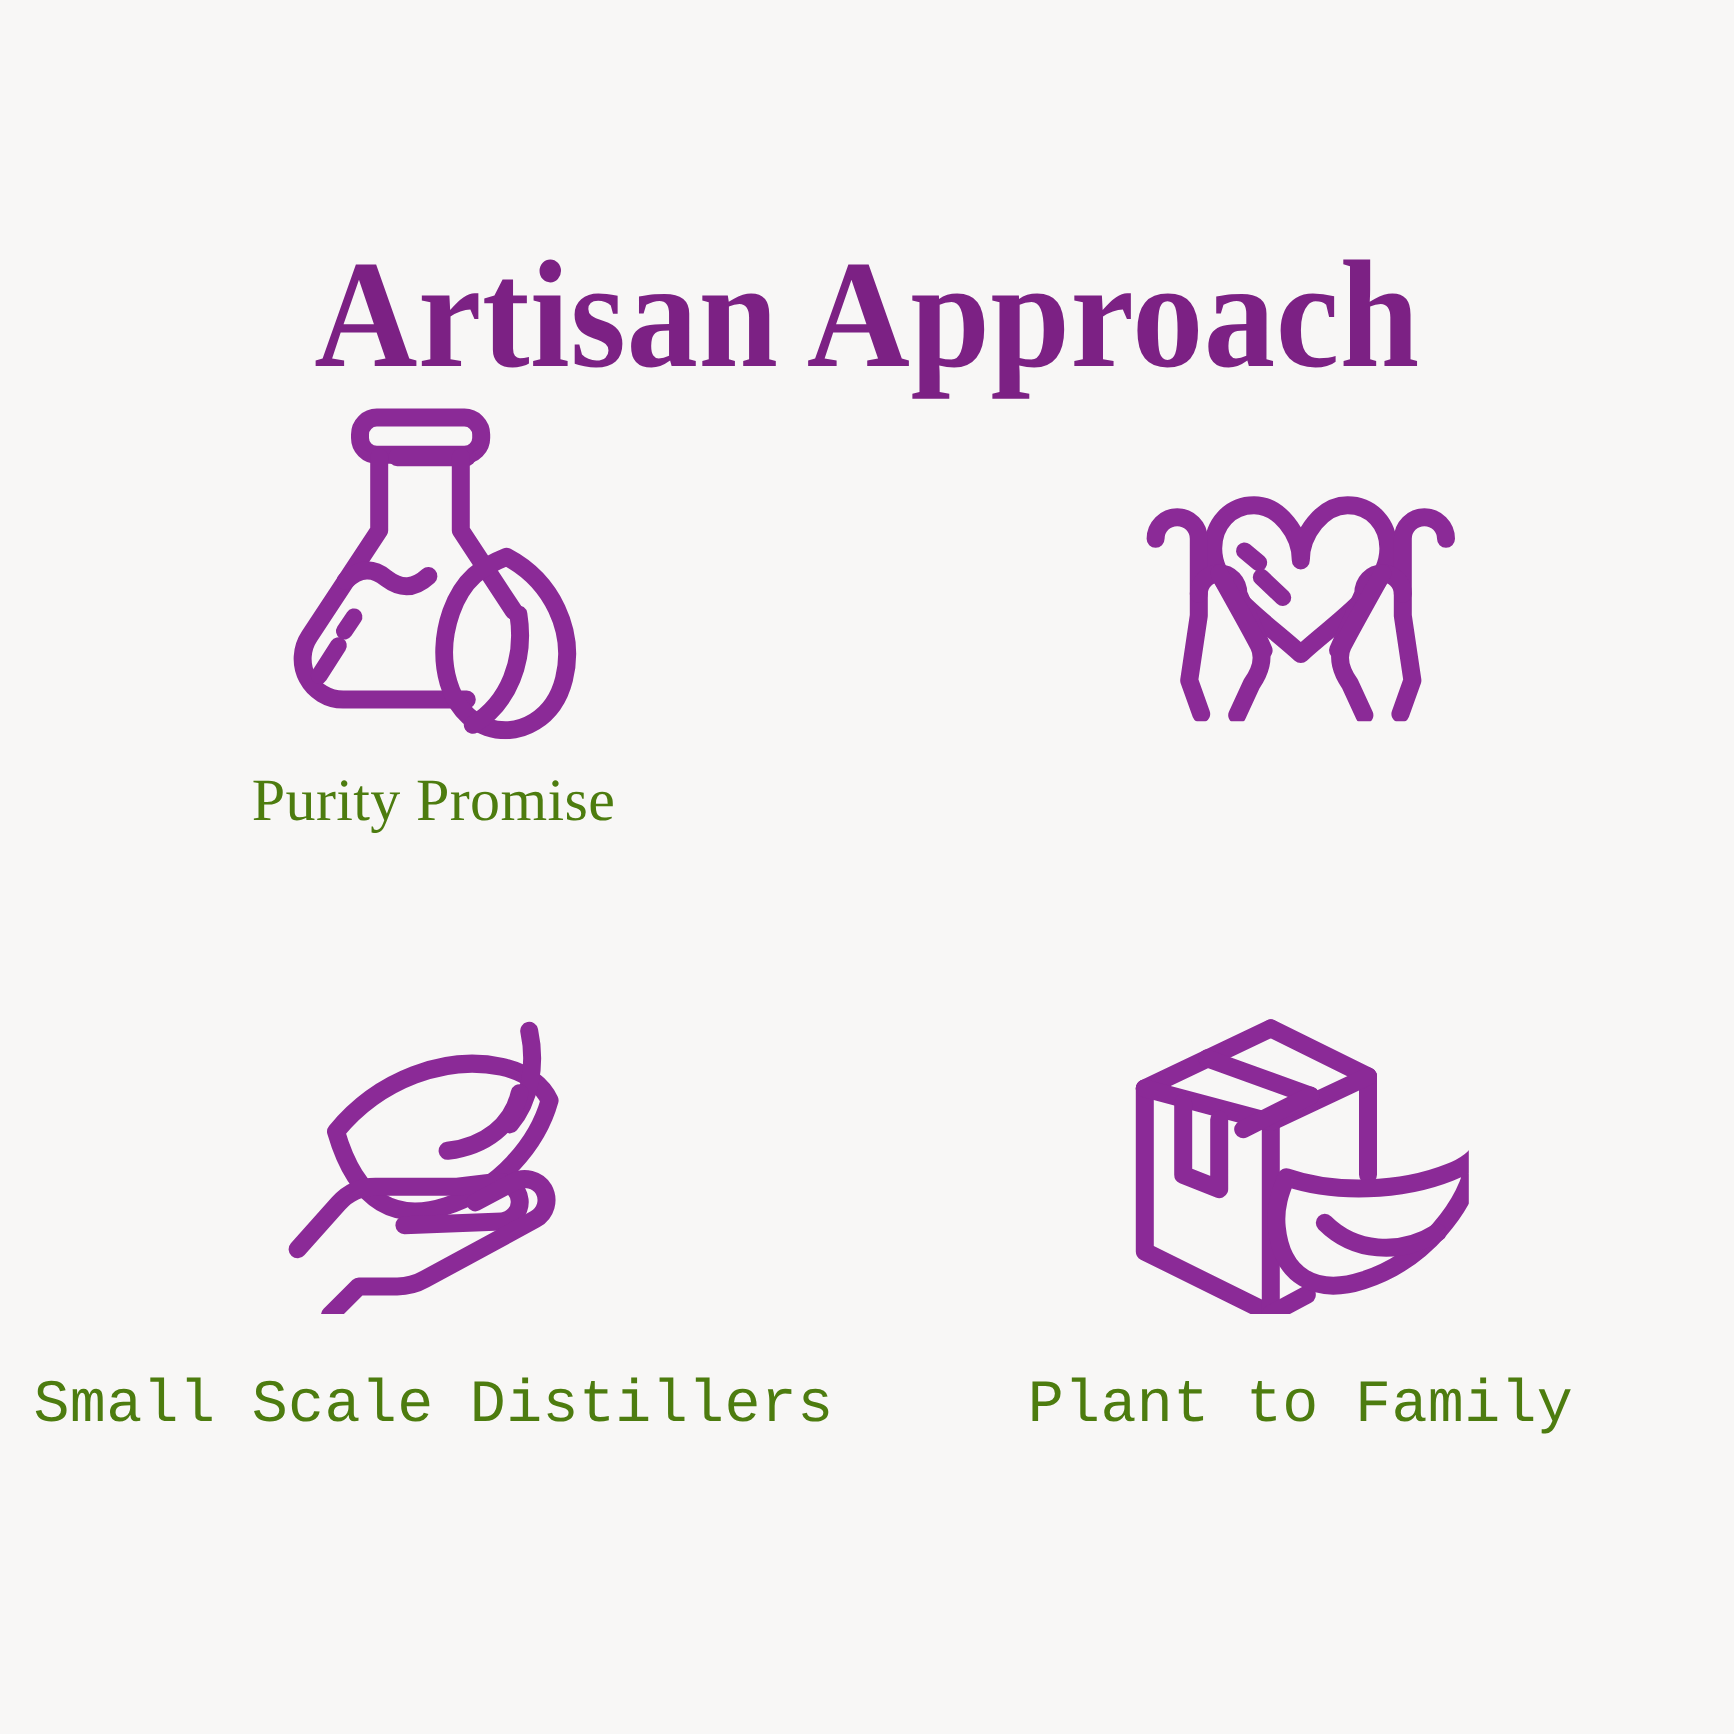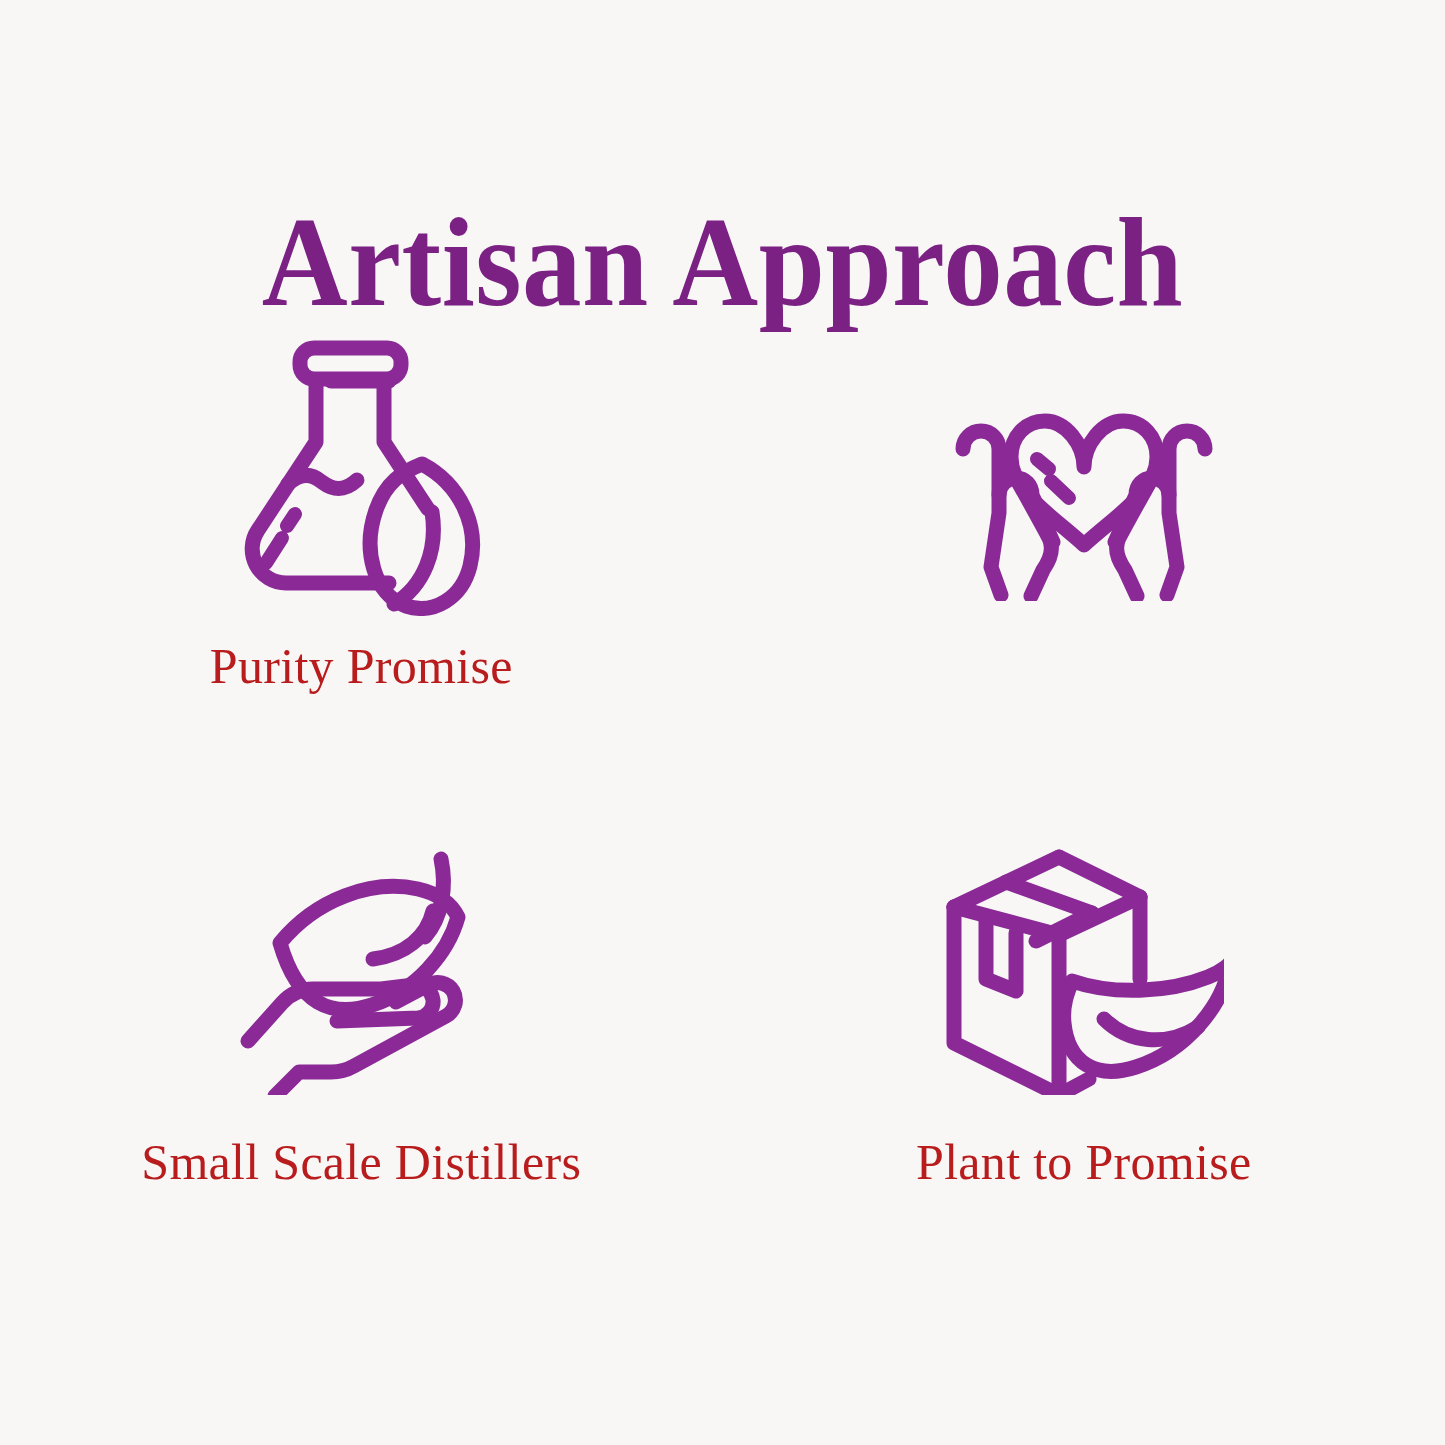--- a/index.html
+++ b/index.html
@@ -67,32 +67,32 @@
     justify-content: center;
   }
 
   .feature-icon svg {
     display: block;
   }
 
   .feature-label {
     margin-top: 18px;
     text-align: center;
-    color: #b91c1c;
+    color: #4d7c0f;
     font-family: "Liberation Serif", "DejaVu Serif", serif;
     font-weight: normal;
     font-size: 50px;
     line-height: 1.12;
     letter-spacing: 0.3px;
     white-space: pre-line;
   }
 
   
   .feature-row2 .feature-icon { height: 280px; }
-  .feature-row2 .feature-label { margin-top: 24px; }
+  .feature-row2 .feature-label { margin-top: 34px; font-family: Liberation Mono, monospace; }
 
   .icon-stroke {
     fill: none;
     stroke: #8b2a97;
     stroke-width: 15;
     stroke-linecap: round;
     stroke-linejoin: round;
   }
   .icon-stroke-thin {
     fill: none;
@@ -197,17 +197,17 @@
 
           <path class="icon-stroke" d="M42 74 v60 l30 12 v-58"></path>
 
           <path class="icon-stroke" d="M115 250 l30 -16"></path>
 
           <path class="icon-stroke" d="M128 136 c40 14 96 12 136 -4 c16 -6 22 -14 22 -14 c-6 42 -44 88 -94 104 c-40 13 -68 -4 -72 -44 c-2 -18 4 -32 8 -42 z"></path>
 
           <path class="icon-stroke" d="M160 174 c24 24 62 28 94 8"></path>
         </svg>
       </div>
-      <div class="feature-label">Plant to Promise</div>
+      <div class="feature-label">Plant to Family</div>
     </div>
 
   </div>
 </div>
 
 </body></html>

